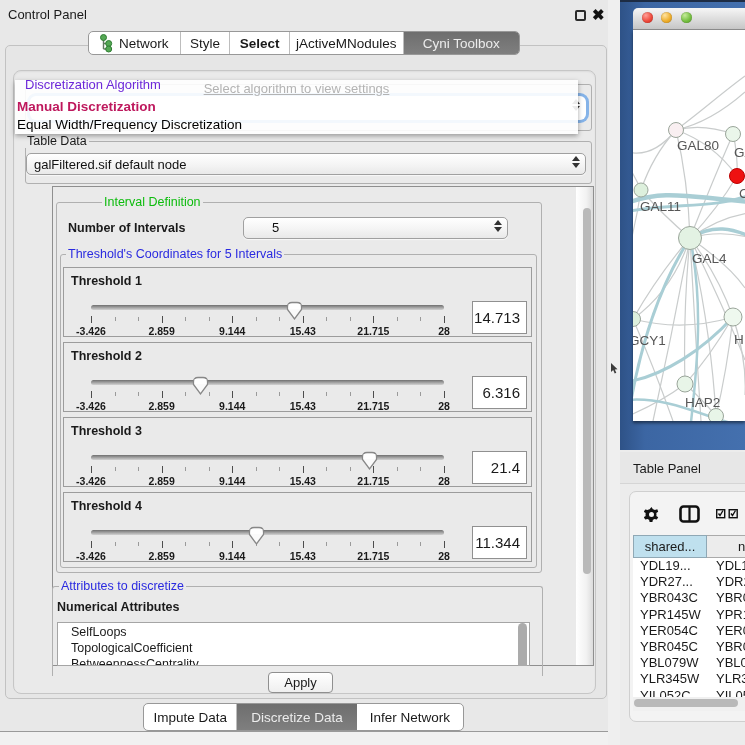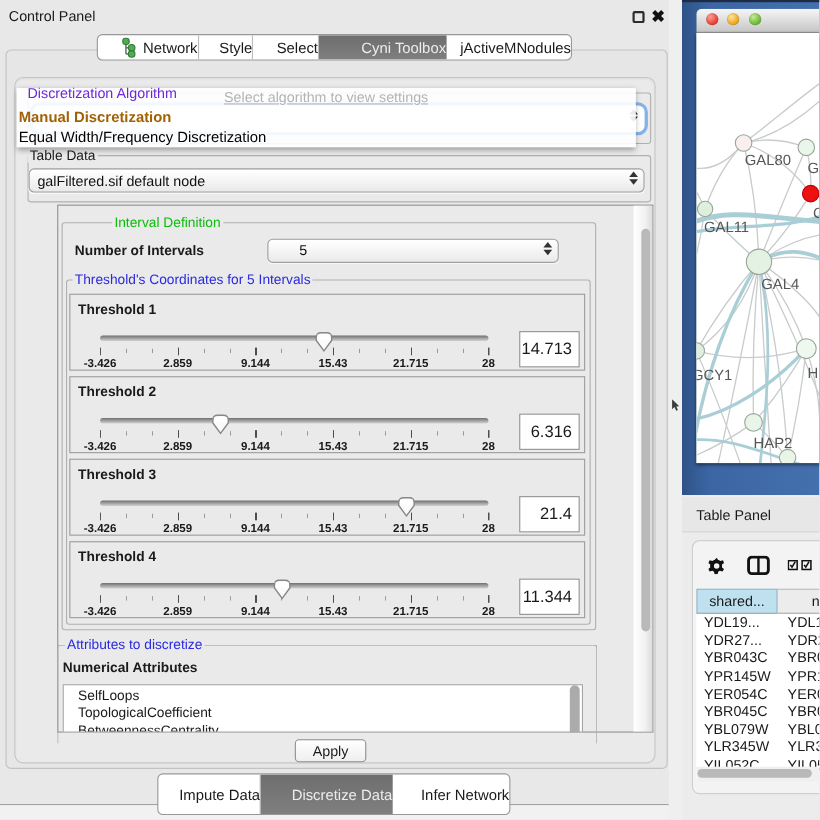--- a/index.html
+++ b/index.html
@@ -15,21 +15,21 @@
 .arrows .dn { width:0;height:0;border-left:4.5px solid transparent;border-right:4.5px solid transparent;border-top:5px solid #333;}
 .thrbox { position:absolute; left:63px; width:469px; height:70px; border:1px solid #9c9c9c; background:#eaeaea; }
 .thrtitle { position:absolute; left:7px; top:6px; font-size:12.5px; font-weight:bold; }
 .track { position:absolute; left:27px; top:37px; width:353px; height:5px; border-radius:3px; background:linear-gradient(180deg,#6f6f6f 0%,#9d9d9d 45%,#d2d2d2 100%); }
 .minorticks { position:absolute; left:27px; top:49px; width:354px; height:4px; background:repeating-linear-gradient(90deg,#9a9a9a 0 1px,transparent 1px 23.533px); }
 .majorticks { position:absolute; left:27px; top:48px; width:354px; height:7px; background:repeating-linear-gradient(90deg,#4d4d4d 0 1px,transparent 1px 70.6px); }
 .ticklabel { position:absolute; top:57px; font-size:10.5px; font-weight:bold; color:#1a1a1a; transform:translateX(-50%); }
 .valuebox { position:absolute; left:408px; top:33px; width:55px; height:33px; background:#fff; border:1px solid #909090; font-size:15px; text-align:right; line-height:31px; padding-right:6px; }
 .thumb { position:absolute; top:33px; }
 .seg { position:absolute; background:#fff; border:1px solid #989898; border-radius:5px; display:flex; overflow:hidden; }
-.seg .s { font-size:13.5px; display:flex; align-items:center; justify-content:flex-end; border-right:1px solid #bdbdbd; }
+.seg .s { font-size:13.5px; display:flex; align-items:center; justify-content:center; border-right:1px solid #bdbdbd; }
 .seg .s:last-child { border-right:none; }
 .seg .sel { background:linear-gradient(180deg,#6e6e6e,#7f7f7f); color:#ececec; border-right:none; }
 .listitem { position:absolute; left:13px; font-size:12.5px; }
 </style>
 </head>
 <body>
 
 <div class="abs" style="left:0;top:0;width:608px;height:732px;background:#e8e8e8;border-bottom:1px solid #9a9a9a;"></div>
 <div class="abs" style="left:0;top:732px;width:620px;height:13px;background:#f1f1f1;"></div>
 <div class="abs" style="left:608px;top:0;width:12px;height:745px;background:#efefef;"></div>
@@ -46,23 +46,23 @@
     <svg width="13" height="19" viewBox="0 0 13 19" style="margin-right:6px;">
       <line x1="3.5" y1="5" x2="3.5" y2="15" stroke="#607860" stroke-width="1.4"></line>
       <line x1="3.5" y1="9.5" x2="7" y2="9.5" stroke="#607860" stroke-width="1.4"></line>
       <line x1="3.5" y1="15" x2="7" y2="15" stroke="#607860" stroke-width="1.4"></line>
       <circle cx="3.5" cy="3.5" r="3" fill="#55a855" stroke="#2e7d32" stroke-width="1"></circle>
       <circle cx="8.7" cy="9.5" r="3" fill="#55a855" stroke="#2e7d32" stroke-width="1"></circle>
       <circle cx="8.7" cy="15" r="3" fill="#55a855" stroke="#2e7d32" stroke-width="1"></circle>
     </svg>
     Network</div>
   <div class="s" style="width:50px;">Style</div>
-  <div class="s" style="width:60px;">Select</div>
+  <div class="s" style="width:60px;font-weight:bold;">Select</div>
+  <div class="s" style="width:114px;">jActiveMNodules</div>
   <div class="s sel" style="width:116px;">Cyni Toolbox</div>
-  <div class="s" style="width:114px;">jActiveMNodules</div>
 </div>
 
 <div class="grp" style="left:25px;top:84px;width:567px;height:47px;"></div>
 
 <div class="abs" style="left:30px;top:96px;width:556px;height:24px;border-radius:6px;background:#fff;box-shadow:0 0 0 3px #85b3e8;"></div>
 <div class="arrows" style="left:572px;top:99px;">
     <div class="up"></div>
     <div class="dn"></div>
   </div>
 
@@ -168,30 +168,30 @@
 <div class="abs" style="left:57px;top:600px;font-size:12.5px;font-weight:bold;">Numerical Attributes</div>
 <div class="abs" style="left:57px;top:622px;width:473px;height:44px;background:#fff;border:1px solid #a5a5a5;overflow:hidden;">
   <div class="listitem" style="top:2px;">SelfLoops</div>
   <div class="listitem" style="top:18px;text-align:right;">TopologicalCoefficient</div>
   <div class="listitem" style="top:34px;">BetweennessCentrality</div>
 </div>
 <div class="abs" style="left:518px;top:623px;width:9px;height:43px;background:#ababab;border-radius:5px 5px 0 0;"></div>
 
 <div class="abs" style="left:268px;top:672px;width:65px;height:21px;background:linear-gradient(180deg,#ffffff,#efefef);border:1px solid #8f8f8f;border-radius:4px;font-size:13px;text-align:center;line-height:19px;">Apply</div>
 
-<div class="seg" style="left:143px;top:703px;width:321px;height:38px;">
+<div class="seg" style="left:143px;top:703px;width:321px;height:28px;">
   <div class="s" style="width:94px;">Impute Data</div>
   <div class="s sel" style="width:120px;">Discretize Data</div>
   <div class="s" style="width:107px;">Infer Network</div>
 </div>
 
 <div class="abs" style="left:15px;top:80px;width:563px;height:54px;background:rgba(255,255,255,0.9);box-shadow:0 2px 5px rgba(0,0,0,0.35);">
   <div class="abs" style="left:10px;top:-3px;font-size:13px;color:#6d28d9;">Discretization Algorithm</div>
   <div class="abs" style="left:0;top:0;width:100%;height:18px;font-size:13px;color:#b3b3b3;text-align:center;line-height:18px;text-decoration:underline;">Select algorithm to view settings</div>
-  <div class="abs" style="left:2px;top:18px;font-size:13.5px;font-weight:bold;color:#a16207;line-height:18px;">Manual Discretization</div>
+  <div class="abs" style="left:2px;top:18px;font-size:13.5px;font-weight:bold;color:#be185d;line-height:18px;">Manual Discretization</div>
   <div class="abs" style="left:2px;top:36px;font-size:13.5px;color:#000;line-height:18px;">Equal Width/Frequency Discretization</div>
 </div>
 
 <svg class="abs" style="left:610px;top:363px;" width="9" height="12" viewBox="0 0 9 12">
   <path d="M1,0 L1,9 L3.2,7 L4.7,10.5 L6.3,9.8 L4.8,6.5 L7.5,6.3 Z" fill="#3c3c3c"></path>
 </svg>
 
 <div class="abs" style="left:620px;top:0;width:125px;height:450px;background:linear-gradient(90deg,#2e5287 0,#3c66a3 20%,#4470ae 100%);">
   <div class="abs" style="left:0;top:0;width:125px;height:2px;background:#1d2c44;"></div>
 </div>

